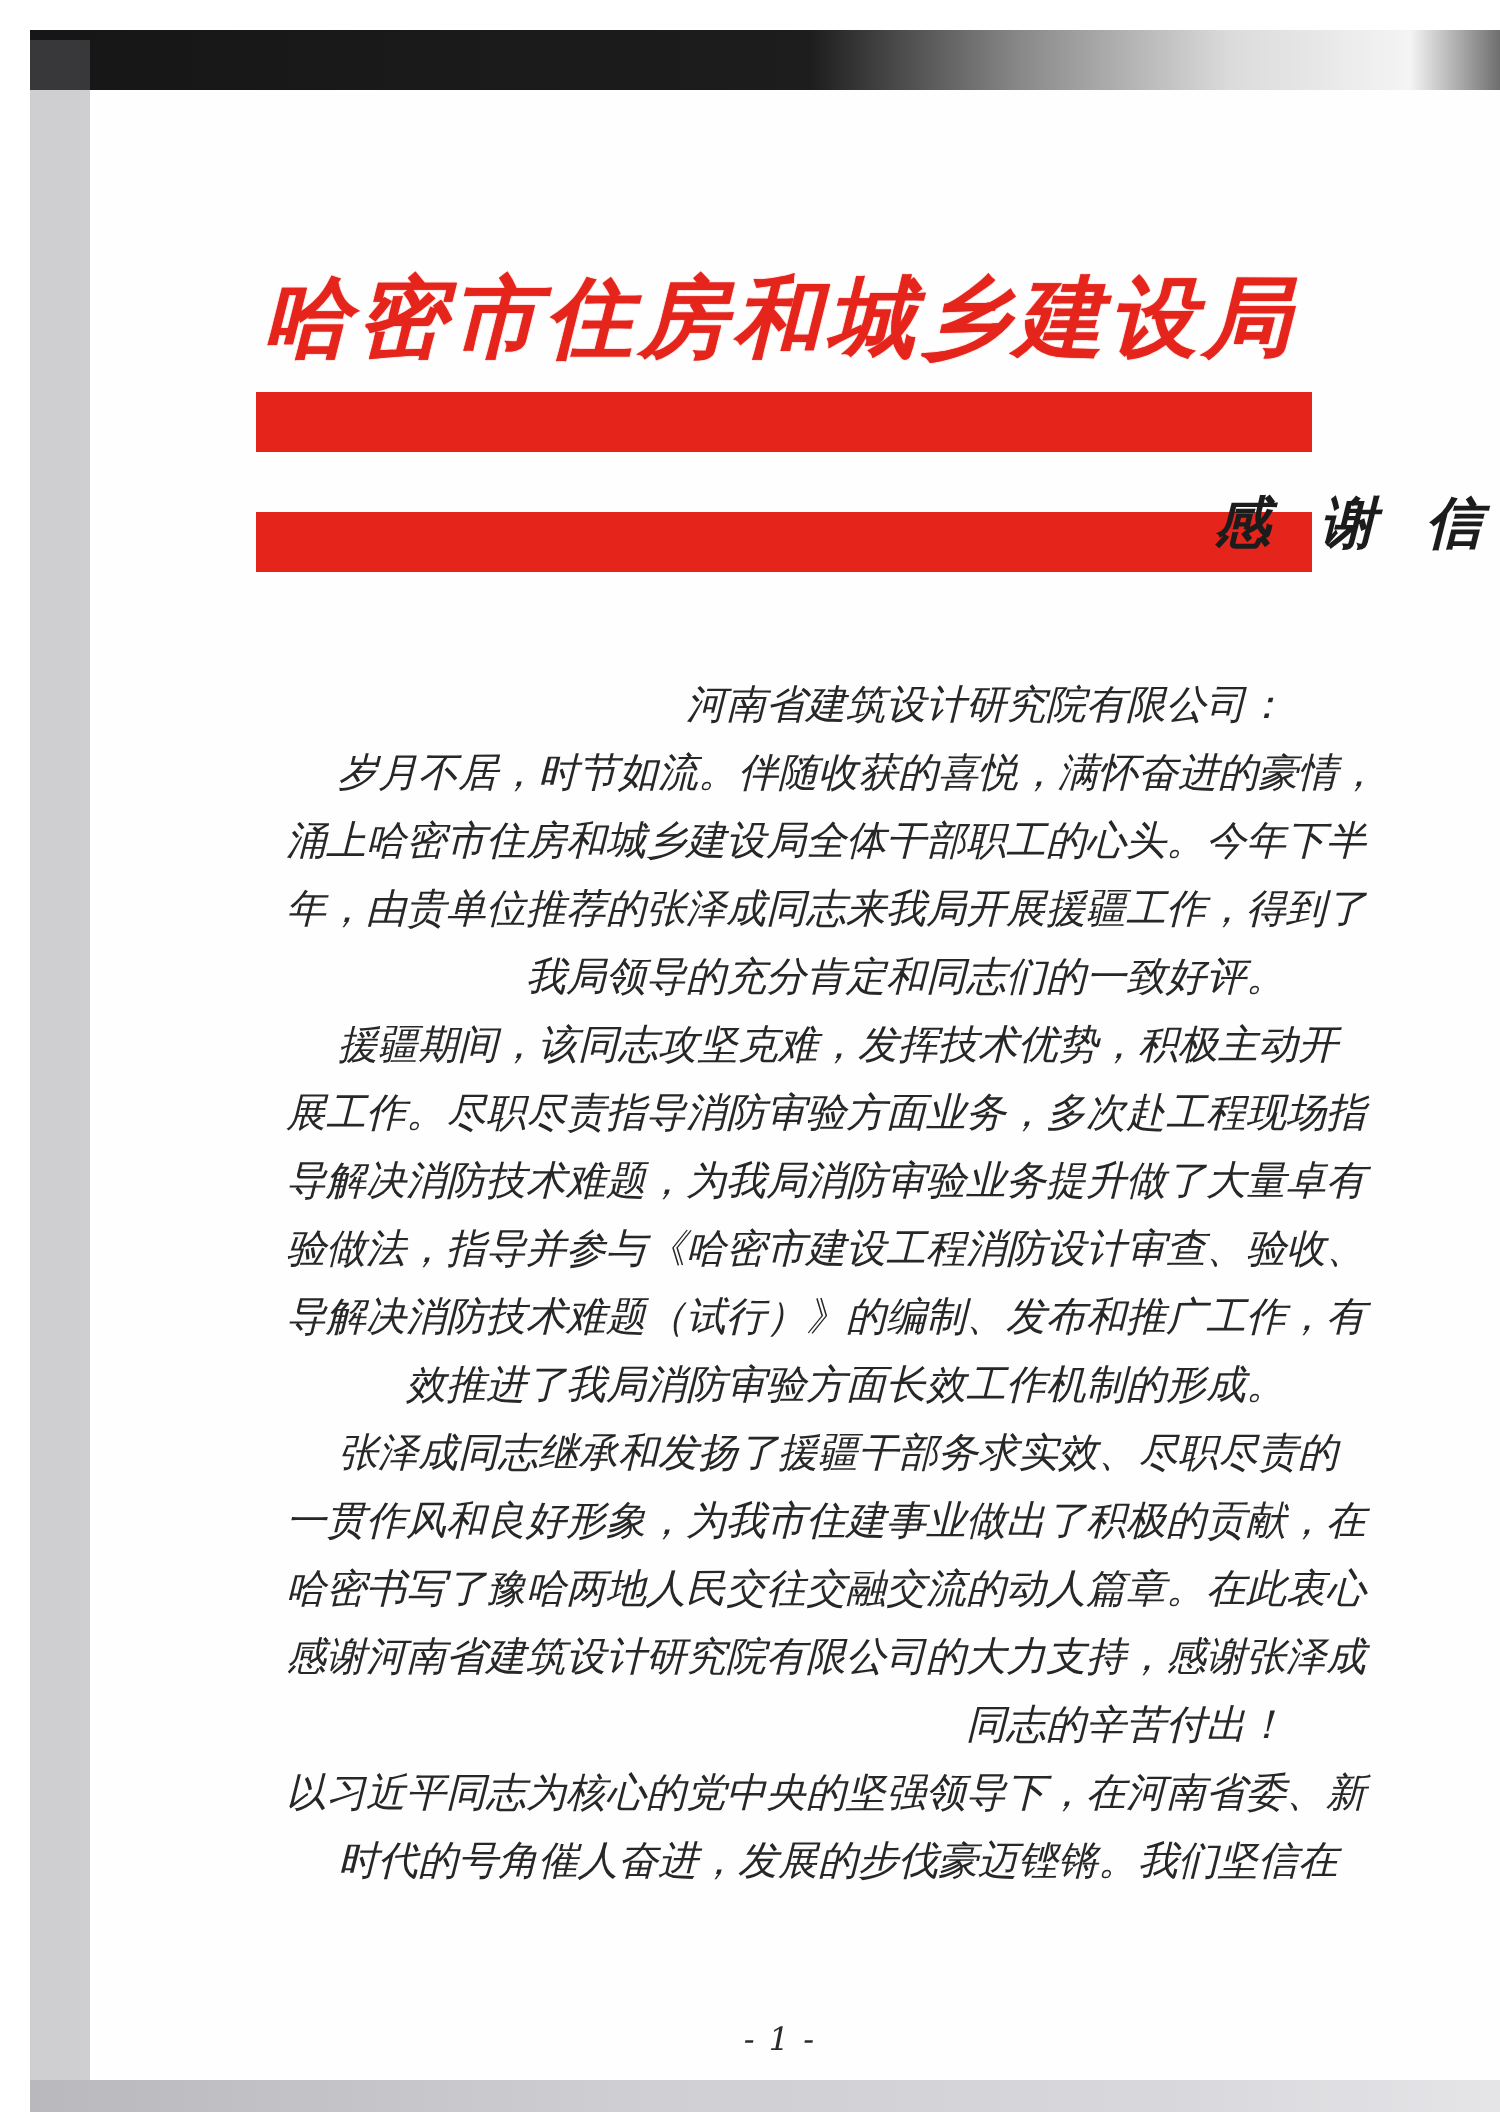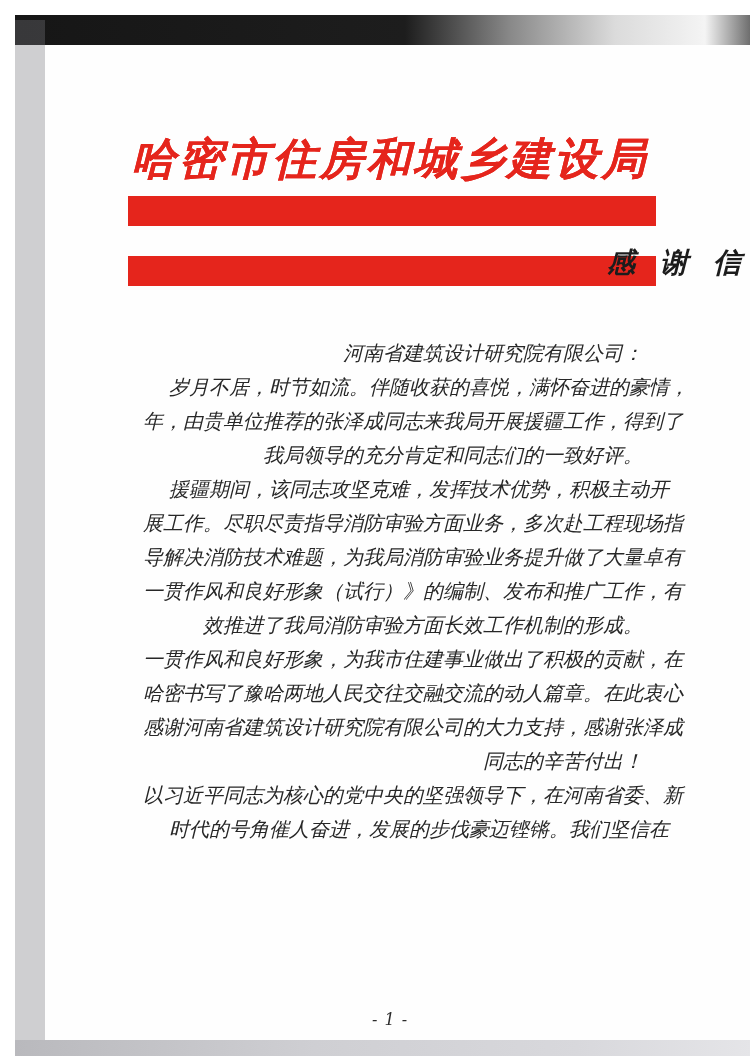--- a/index.html
+++ b/index.html
@@ -105,27 +105,30 @@
     <div class="rule-thick"></div>
     <div class="rule-gap"></div>
     <div class="rule-thin"></div>
   </div>
 
   <h1 class="doc-title">感 谢 信</h1>
 
   <div class="body-block" id="body-lines">
       <div class="body-line">河南省建筑设计研究院有限公司：</div>
       <div class="body-line indent justify">岁月不居，时节如流。伴随收获的喜悦，满怀奋进的豪情，</div>
+      <div class="body-line justify">涌上哈密市住房和城乡建设局全体干部职工的心头。今年下半</div>
       <div class="body-line justify">年，由贵单位推荐的张泽成同志来我局开展援疆工作，得到了</div>
       <div class="body-line">我局领导的充分肯定和同志们的一致好评。</div>
       <div class="body-line indent justify">援疆期间，该同志攻坚克难，发挥技术优势，积极主动开</div>
       <div class="body-line justify">展工作。尽职尽责指导消防审验方面业务，多次赴工程现场指</div>
       <div class="body-line justify">导解决消防技术难题，为我局消防审验业务提升做了大量卓有</div>
-      <div class="body-line justify">一贯作风和良好形象（试行）》的编制、发布和推广工作，有</div>
+      <div class="body-line justify">验做法，指导并参与《哈密市建设工程消防设计审查、验收、</div>
+      <div class="body-line justify">导解决消防技术难题（试行）》的编制、发布和推广工作，有</div>
       <div class="body-line">效推进了我局消防审验方面长效工作机制的形成。</div>
+      <div class="body-line indent justify">张泽成同志继承和发扬了援疆干部务求实效、尽职尽责的</div>
       <div class="body-line justify">一贯作风和良好形象，为我市住建事业做出了积极的贡献，在</div>
       <div class="body-line justify">哈密书写了豫哈两地人民交往交融交流的动人篇章。在此衷心</div>
       <div class="body-line justify">感谢河南省建筑设计研究院有限公司的大力支持，感谢张泽成</div>
       <div class="body-line">同志的辛苦付出！</div>
       <div class="body-line justify">以习近平同志为核心的党中央的坚强领导下，在河南省委、新</div>
       <div class="body-line indent justify">时代的号角催人奋进，发展的步伐豪迈铿锵。我们坚信在</div>
     </div>
 
   <div class="page-number">- 1 -</div>
 

